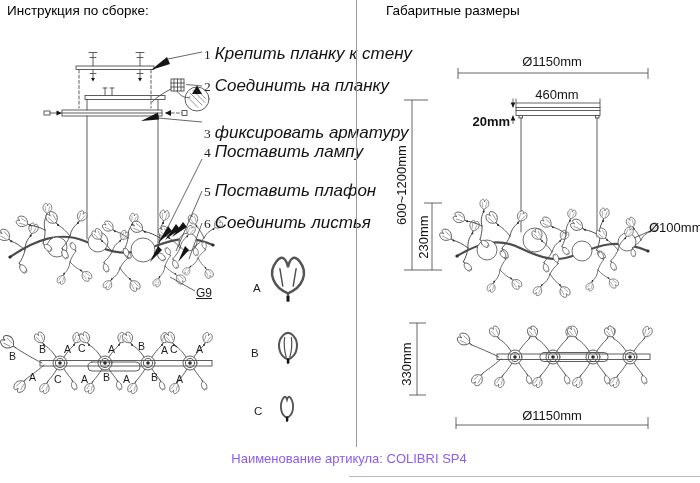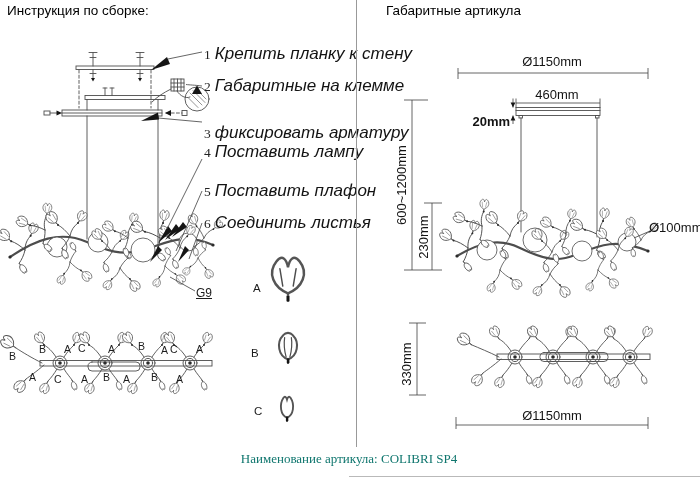--- a/index.html
+++ b/index.html
@@ -10,21 +10,21 @@
   .dim{font-size:13px;color:#141414;}
   .vdim{transform:translate(-50%,-50%) rotate(-90deg);}
   .hcent{transform:translateX(-50%);}
   .rgt{transform:translateX(-100%);font-weight:bold;}
   .step{position:absolute;white-space:nowrap;}
   .step .num{font-family:"Liberation Serif",serif;font-size:13.5px;color:#222;}
   .step .lbl{font-size:17px;color:#131313;margin-left:4px;font-style:italic;}
   .mk{position:absolute;font-size:10.5px;color:#1c1c1c;white-space:nowrap;}
   .lg{position:absolute;font-size:11.5px;color:#1c1c1c;}
   .g9{position:absolute;font-size:12px;color:#1c1c1c;text-decoration:underline;}
-  .cap{font-size:13px;color:#0f766e;font-family:Liberation Serif, serif;}
+  .cap{font-size:13px;color:#8b5cf6;}
   .divider{position:absolute;background:#999;}
   .hline{position:absolute;background:#b9b9b9;}
   svg{position:absolute;display:block;}
   .s{fill:none;stroke:#4d4d4d;stroke-width:0.9;stroke-linecap:round;}
   .s2{fill:none;stroke:#4d4d4d;stroke-width:2.2;stroke-linecap:round;}
   .thin{fill:none;stroke:#3f3f3f;stroke-width:0.8;}
   .dash{stroke-dasharray:3 2.2;}
   .wh{fill:#fff;stroke:#555;stroke-width:0.85;}
   .blk{fill:#151515;stroke:none;}
   .dot{fill:#2b2b2b;stroke:none;}
@@ -273,21 +273,21 @@
       <path class="thin" d="M456,425 L648,425 M456,417 L456,429 M648,417 L648,429"></path>
     </g>
   </svg>
 
   <div class="t ttl" style="left:7px;top:4px">Инструкция по сборке:</div>
 
   <div class="step" style="left:204px;top:44px">
     <span class="num">1</span><span class="lbl">Крепить планку к стену</span>
   </div>
   <div class="step" style="left:204px;top:76px">
-    <span class="num">2</span><span class="lbl">Габаритные на клемме</span>
+    <span class="num">2</span><span class="lbl">Соединить на планку</span>
   </div>
   <div class="step" style="left:204px;top:123px">
     <span class="num">3</span><span class="lbl">фиксировать арматуру</span>
   </div>
   <div class="step" style="left:204px;top:142px">
     <span class="num">4</span><span class="lbl">Поставить лампу</span>
   </div>
   <div class="step" style="left:204px;top:181px">
     <span class="num">5</span><span class="lbl">Поставить плафон</span>
   </div>
@@ -311,21 +311,21 @@
   <span class="mk" style="left:161px;top:344px">A</span>
   <span class="mk" style="left:170px;top:343px">C</span>
   <span class="mk" style="left:196px;top:343px">A</span>
   <span class="mk" style="left:54px;top:373px">C</span>
   <span class="mk" style="left:81px;top:373px">A</span>
   <span class="mk" style="left:103px;top:371px">B</span>
   <span class="mk" style="left:123px;top:373px">A</span>
   <span class="mk" style="left:151px;top:371px">B</span>
   <span class="mk" style="left:176px;top:373px">A</span>
 
-  <div class="t ttl" style="left:386px;top:4px">Габаритные артикула</div>
+  <div class="t ttl" style="left:386px;top:4px">Габаритные размеры</div>
 
   <div class="t dim hcent" style="left:552px;top:55px">Ø1150mm</div>
   <div class="t dim hcent" style="left:557px;top:88px">460mm</div>
   <div class="t dim rgt" style="left:510px;top:115px">20mm</div>
   <div class="t dim vdim" style="left:402px;top:185px">600~1200mm</div>
   <div class="t dim vdim" style="left:424px;top:237px">230mm</div>
   <div class="t dim" style="left:649px;top:221px">Ø100mm</div>
   <div class="t dim vdim" style="left:407px;top:364px">330mm</div>
   <div class="t dim hcent" style="left:552px;top:409px">Ø1150mm</div>
 

